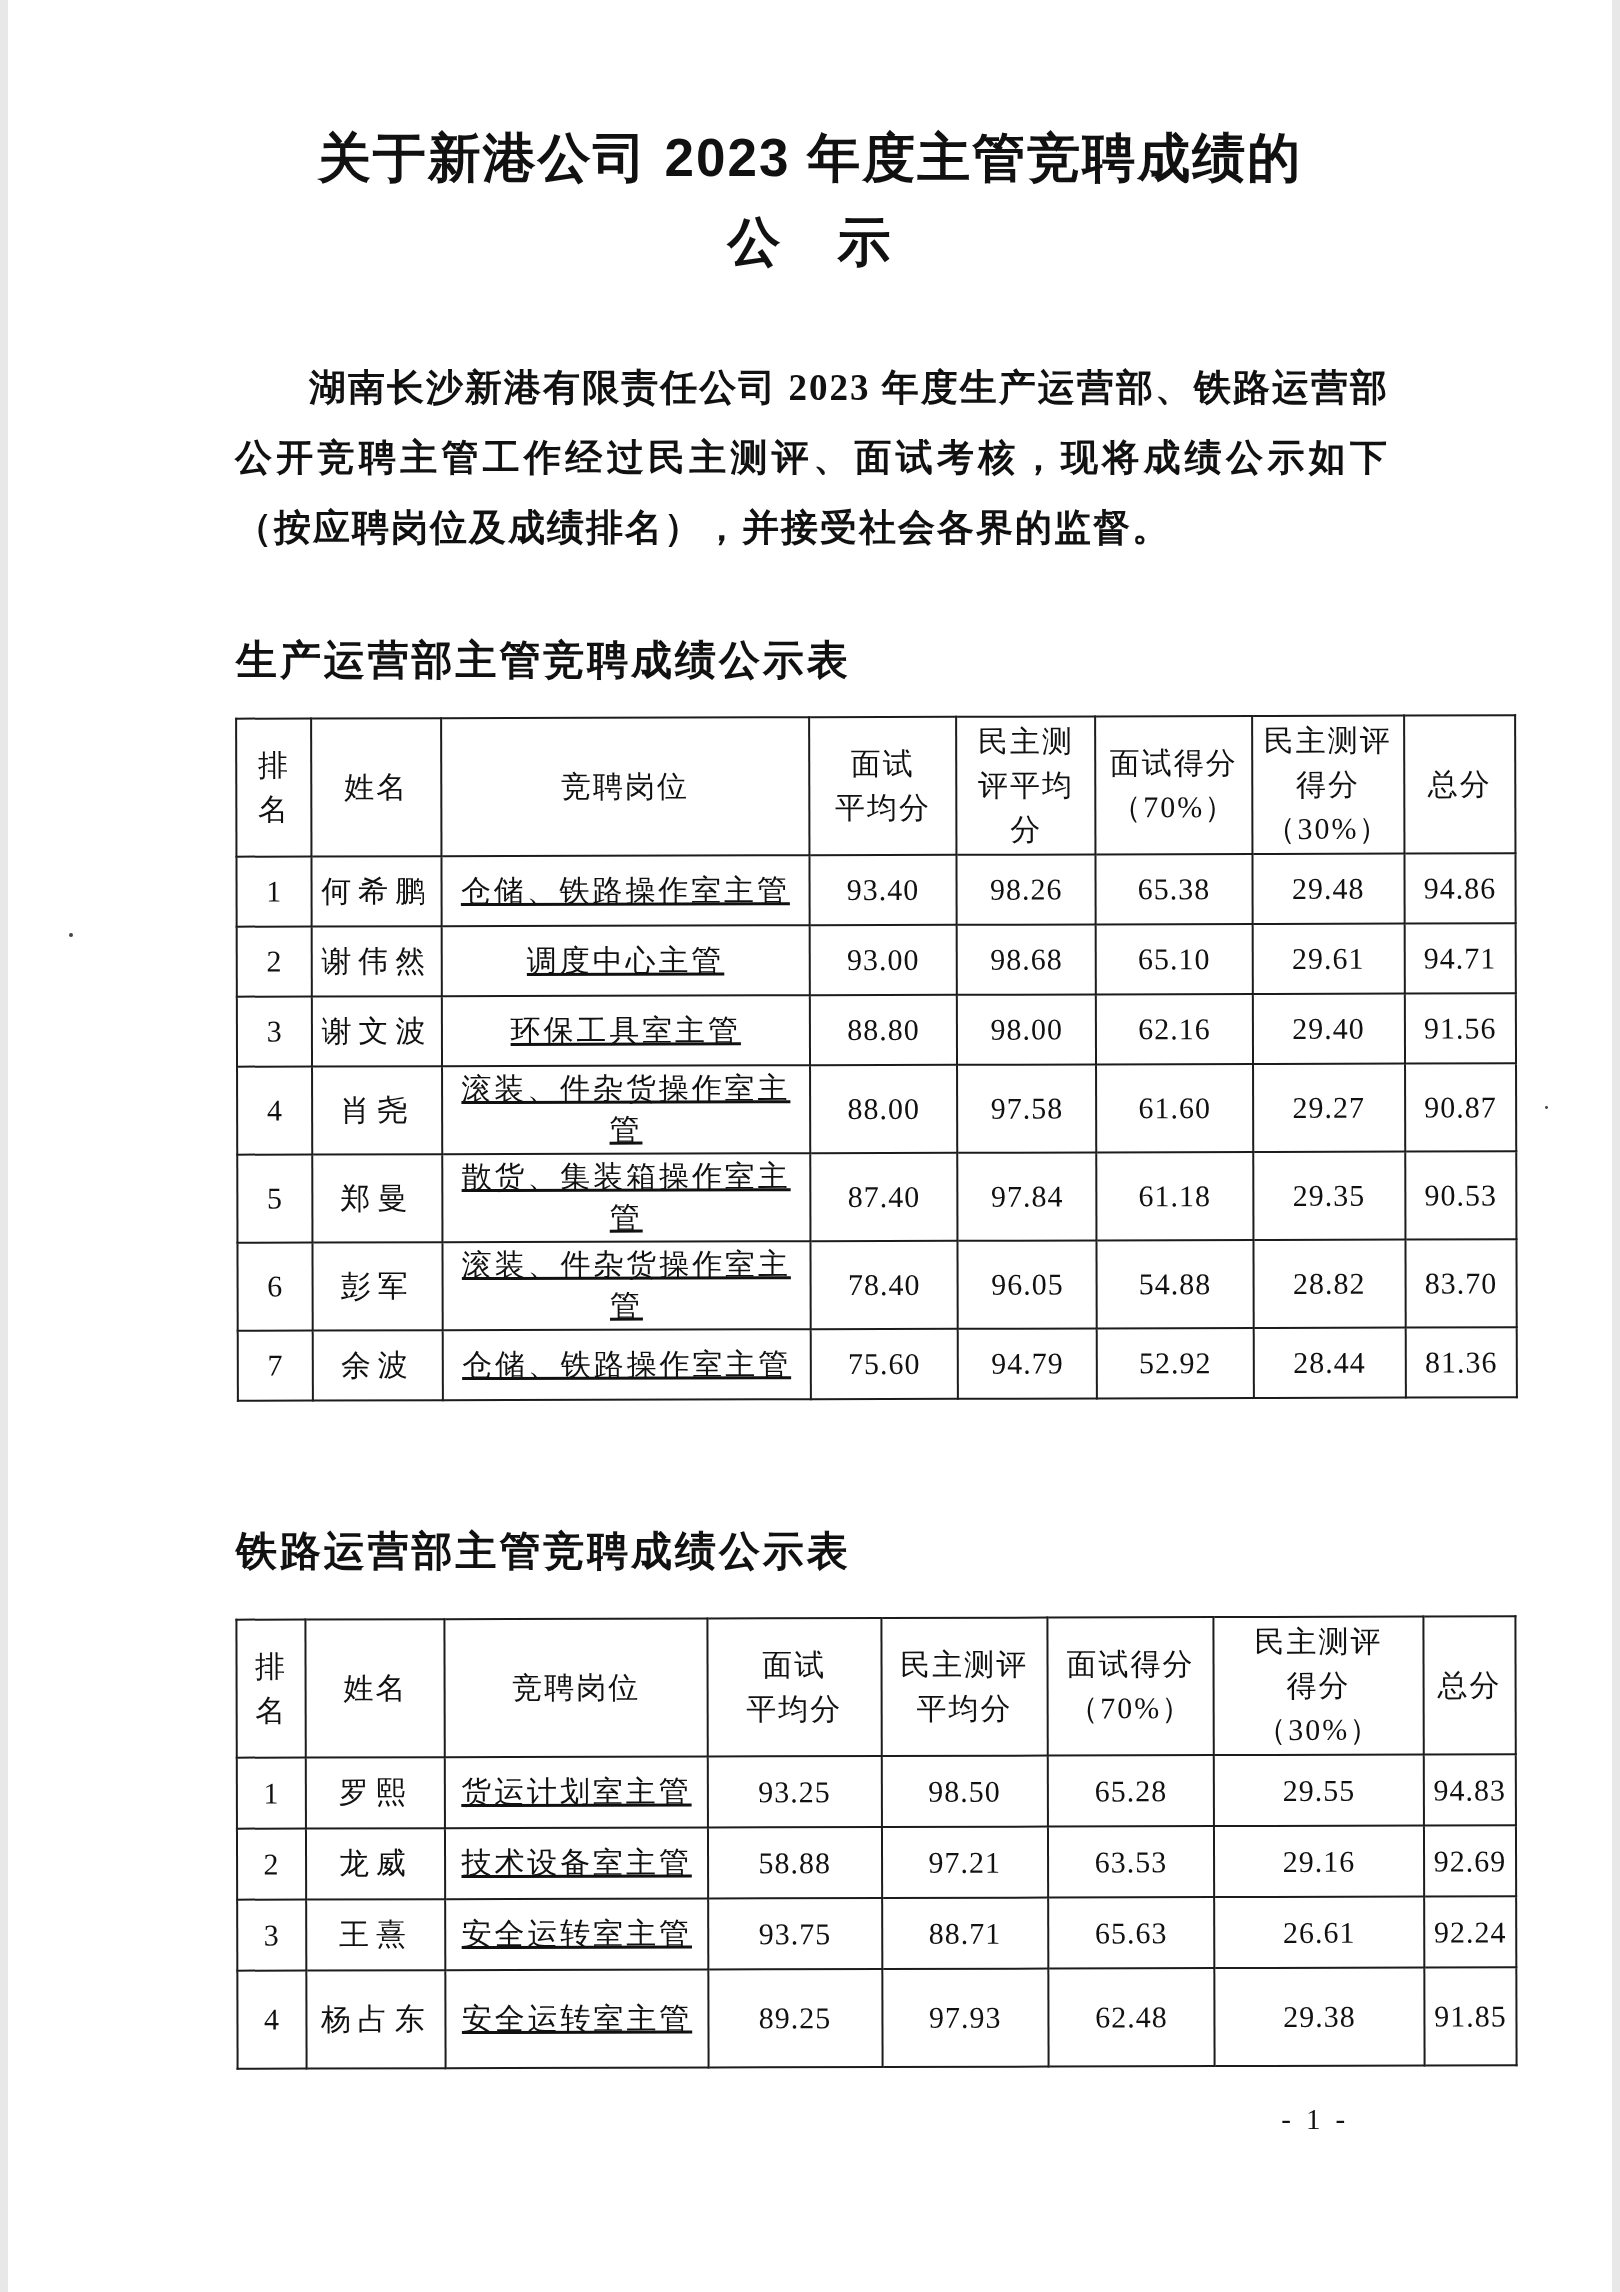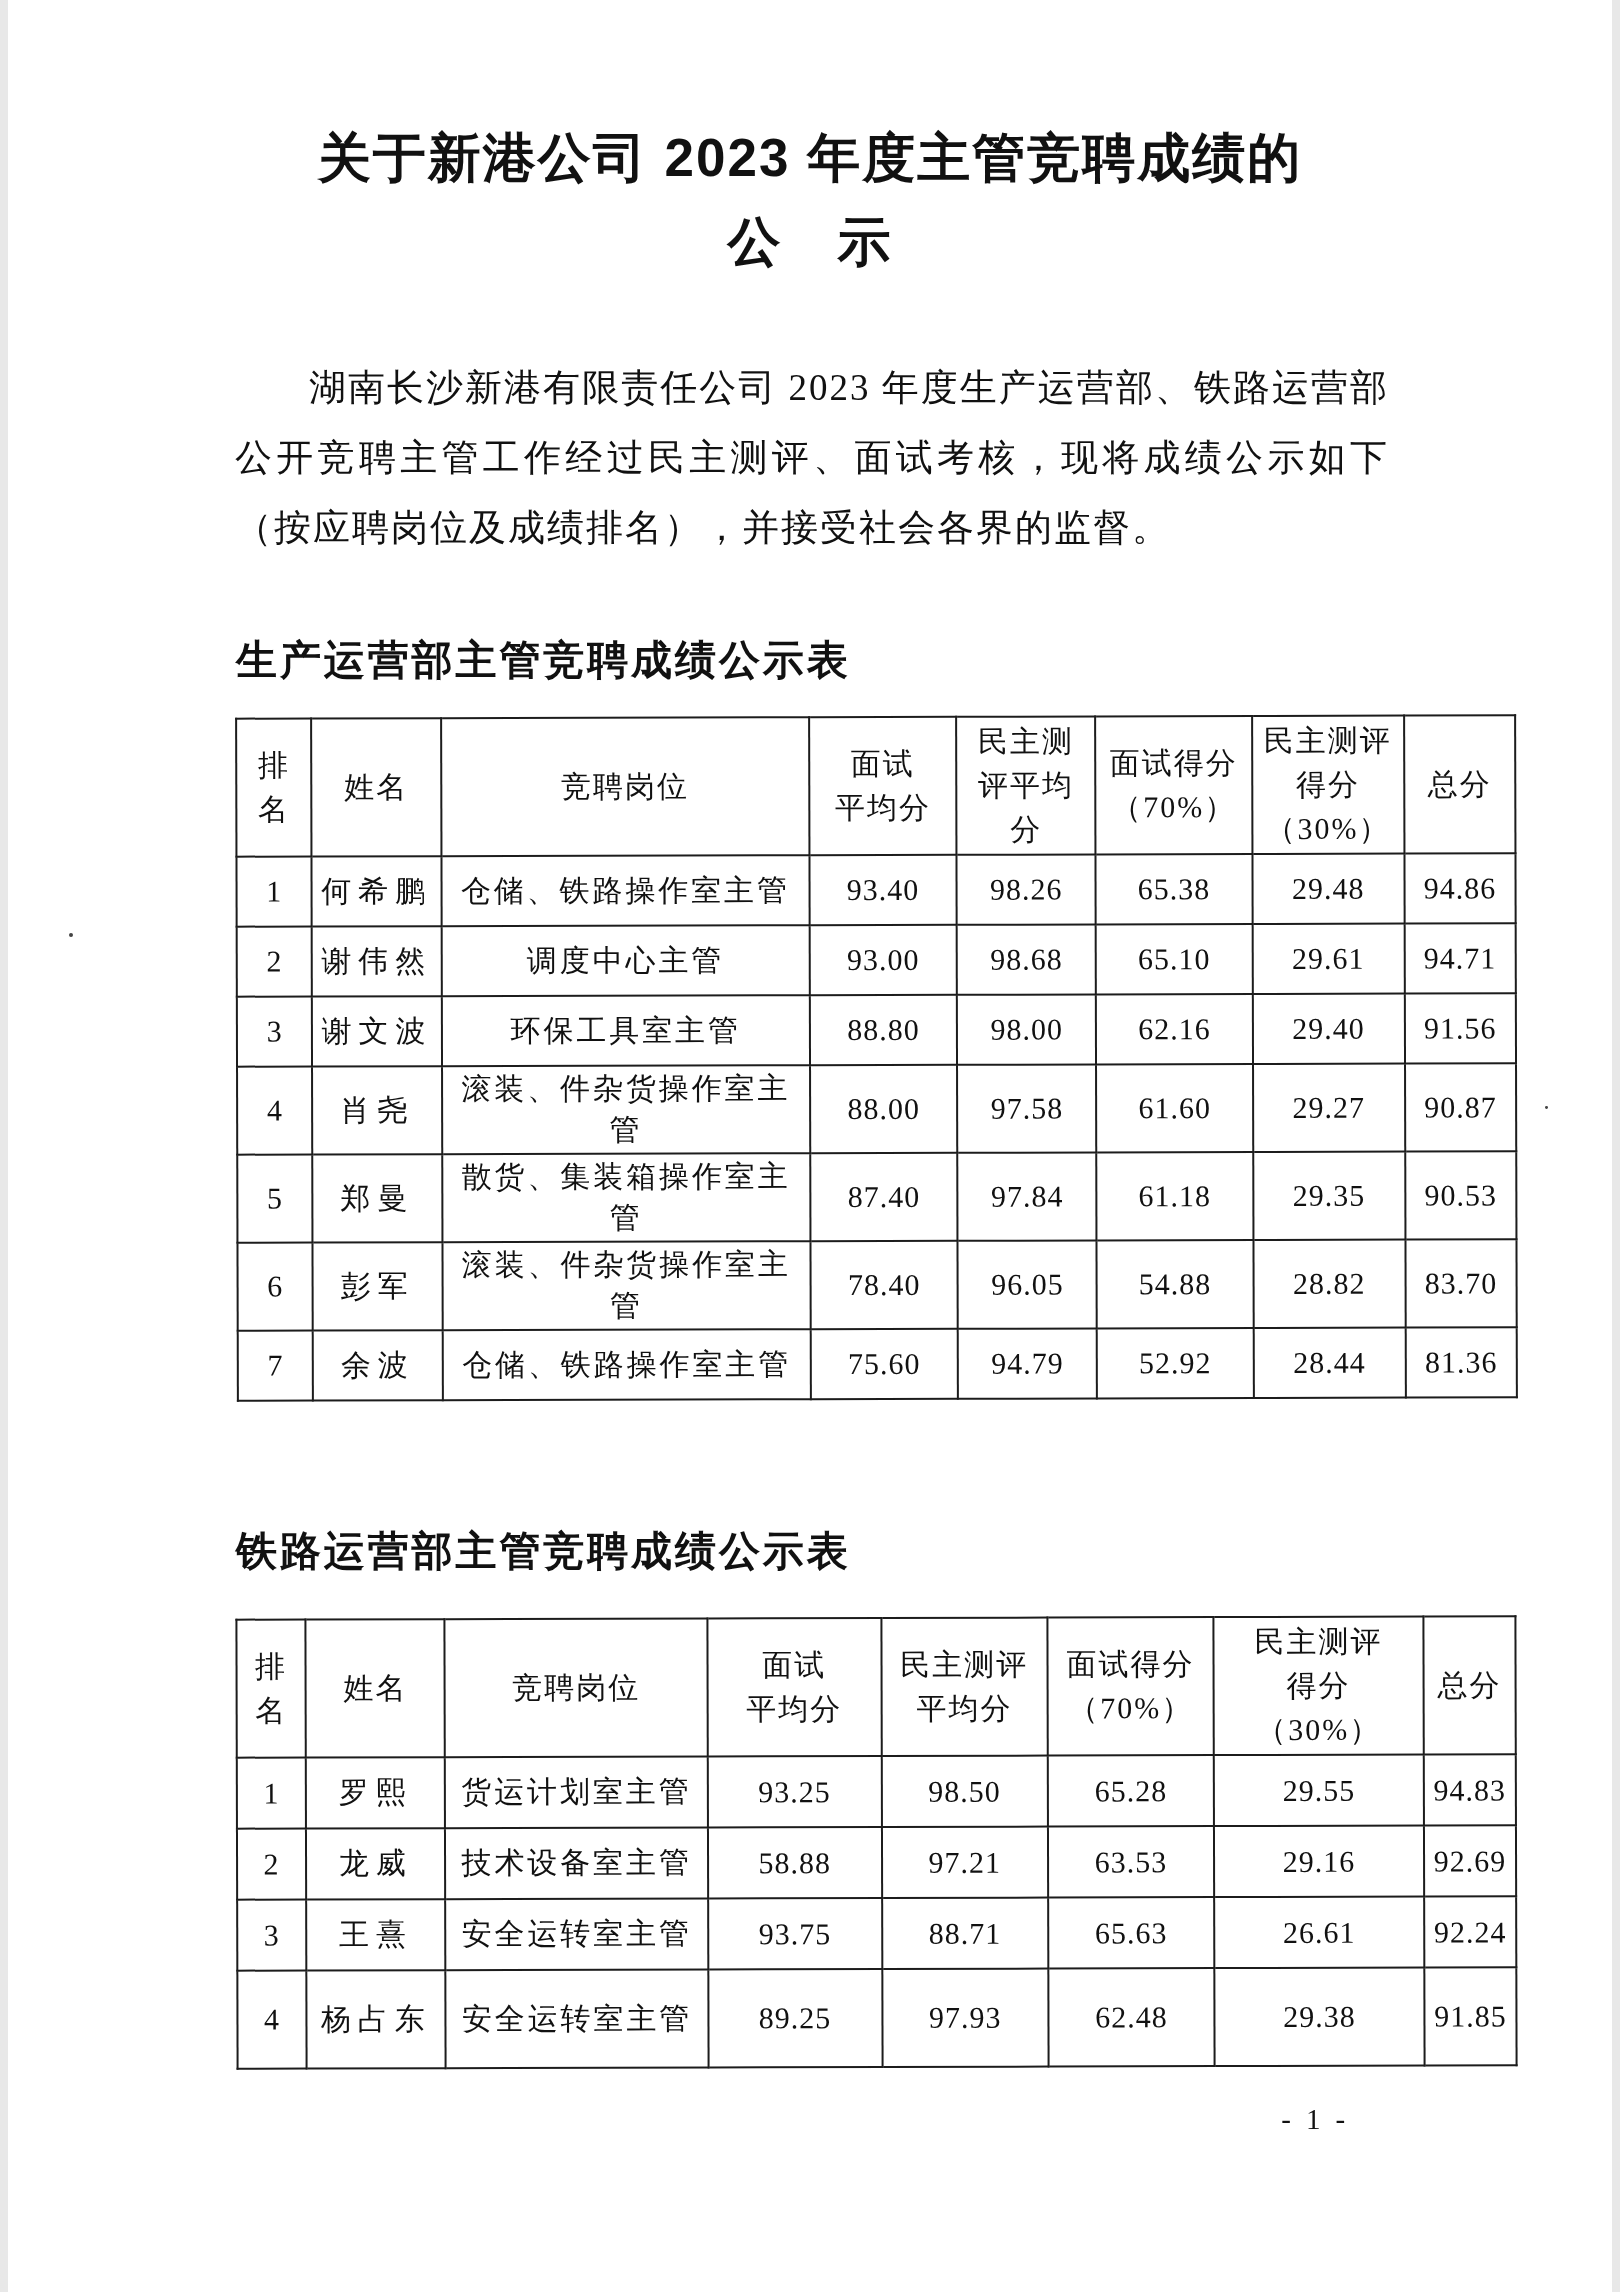--- a/index.html
+++ b/index.html
@@ -21,20 +21,21 @@
     line-height:84px;
     letter-spacing:2px;
   }
   .intro{
     margin:69px 223px 0 227px;
     font-size:37px;
     line-height:70px;
     text-align:justify;
     text-indent:2em;
     letter-spacing:2px;
+    font-weight:bold;
   }
   .table-caption{
     margin:69px 0 0 228px;
     width:1281px;
     text-align:left;
     font-family:"Liberation Sans","DejaVu Sans",sans-serif;
     font-weight:700;
     font-size:41px;
     line-height:57px;
     letter-spacing:2.9px;
@@ -61,21 +62,21 @@
     font-size:30px;
     line-height:44px;
     white-space:pre-line;
     letter-spacing:2px;
   }
   table.score td{
     font-size:30px;
     letter-spacing:1px;
   }
   table.score td:nth-child(2){letter-spacing:6.9px;}
-  table.score td:nth-child(3){letter-spacing:2.9px;}
+  table.score td:nth-child(3){letter-spacing:2.9px;text-decoration:underline;}
   #table-1 thead tr{height:135px;}
   #table-1 tbody tr{height:70px;}
   #table-2 thead tr{height:135px;}
   #table-2 tbody tr{height:71px;}
   #table-2 tbody tr:last-child{height:98px;}
   
   #table-1 col.c1{width:5.9%;}  #table-1 col.c2{width:10.1%;}
   #table-1 col.c3{width:28.8%;} #table-1 col.c4{width:11.5%;}
   #table-1 col.c5{width:10.9%;} #table-1 col.c6{width:12.2%;}
   #table-1 col.c7{width:11.9%;} #table-1 col.c8{width:8.7%;}

